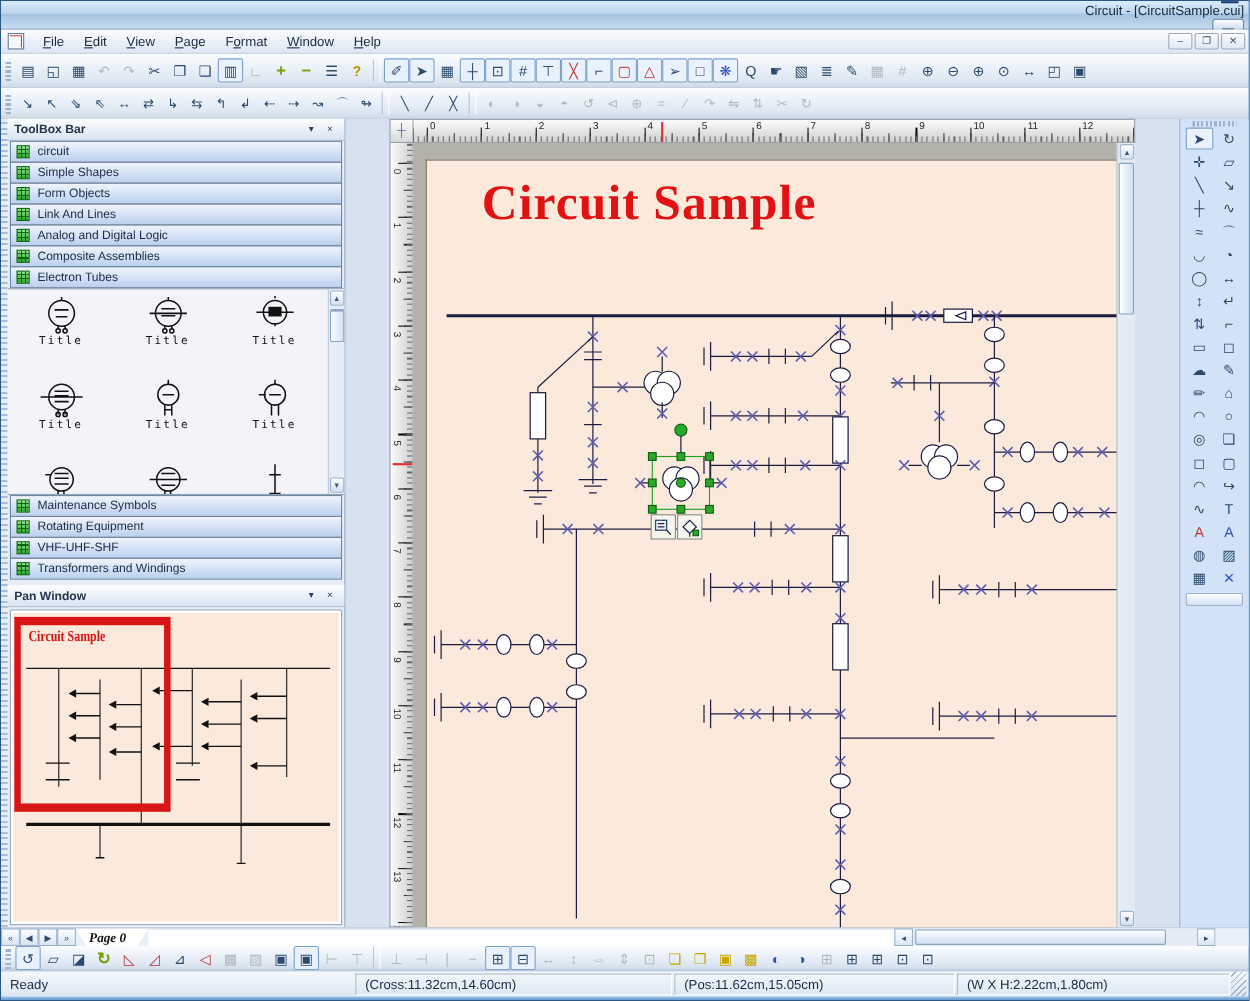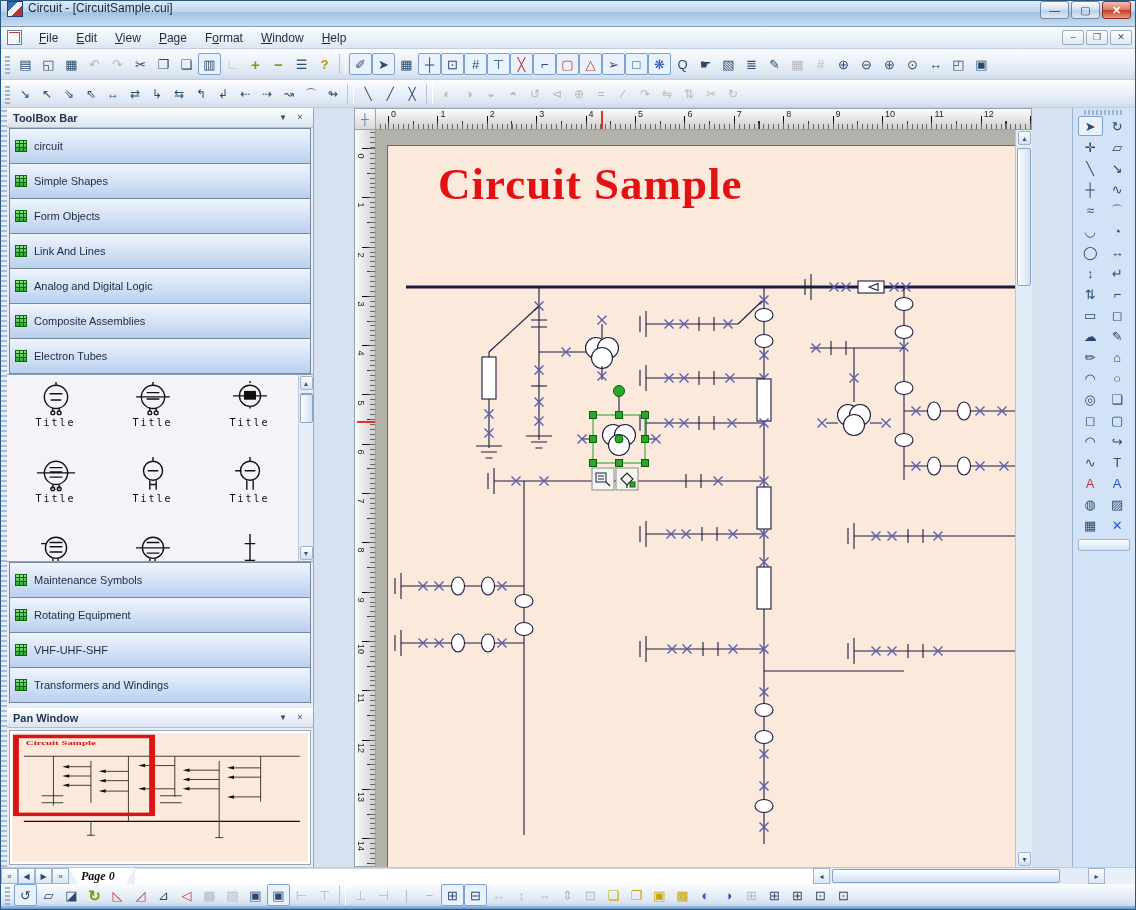--- a/index.html
+++ b/index.html
@@ -2,23 +2,23 @@
 <html><head>
 <meta charset="utf-8">
 <style>
   * { margin:0; padding:0; box-sizing:border-box; }
   html,body { width:1136px; height:910px; overflow:hidden; }
   body { font-family:"Liberation Sans",sans-serif; font-size:11px; background:#3a6ea5; }
   .window { width:1136px; height:910px; display:flex; flex-direction:column;
     border:1px solid #2a5784; background:#d6e2f0; }
 
   
-  .titlebar { height:26px; display:flex; align-items:flex-start; padding:0 4px;
+  .titlebar { height:26px; display:flex; align-items:flex-end; padding:0 4px;
     background:linear-gradient(#dcebfb 0%,#bcd4ec 45%,#a3c2e0 46%,#c8dcf0 100%);
-    border-bottom:1px solid #7e9cbd; }
+    border-bottom:1px solid #7e9cbd;flex-direction:column; }
   .appicon { width:16px; height:16px; margin:0 5px 0 2px; border:1px solid #23407a;
     background:linear-gradient(135deg,#3e6cb8 0 34%,#f4f6fa 34% 62%,#c23028 62%); }
   .titletext { font-size:12px; color:#15263c; flex:1; }
   .winbtn { width:29px; height:18px; margin-left:2px; border:1px solid #6f88a8; border-radius:3px;
     font-size:11px; line-height:16px; text-align:center; color:#2b3b52;
     background:linear-gradient(#fdfeff,#d3e0ef 48%,#bccfe4 52%,#dfeaf7); }
   .winbtn.close { background:linear-gradient(#f4beb0,#dd7a63 48%,#c53e26 52%,#e89a84); color:#fff; font-weight:bold; border-color:#8c3020; }
 
   
   .menubar { height:22px; display:flex; align-items:center; padding:0 3px;
@@ -55,21 +55,21 @@
 
   
   .lp { width:313px; display:flex; min-width:313px; border-right:1px solid #94a8c0; background:#e8eef7; }
   .lpgrip { width:6px; background:repeating-linear-gradient(0deg,#aabdd4 0 2px,transparent 2px 5px); }
   .lpcol { flex:1; display:flex; flex-direction:column; min-height:0; }
   .phead { height:20px; display:flex; align-items:center; padding:0 6px;
     background:linear-gradient(#fdfeff,#d9e4f1); border-bottom:1px solid #b0c0d4; }
   .phead .ptitle { font-size:11px; font-weight:bold; color:#24344c; flex:1; }
   .pbtn { width:14px; height:13px; margin-left:3px; font-size:9px; line-height:12px; text-align:center; color:#30405c; }
   .tbxlist { padding:1px 2px 0 2px; }
-  .tbx-item { height:36px; display:flex; align-items:center; padding:0 5px; margin-top:-1px;
+  .tbx-item { height:20px; display:flex; align-items:center; padding:0 5px; margin-top:-1px;
     border:1px solid #73889f; background:linear-gradient(#f0f5fd,#bad0ee); }
   .gico { width:12px; height:12px; margin-right:7px; border:1px solid #0c660c;
     background-image:repeating-linear-gradient(90deg,transparent 0 3px,#0a650a 3px 4px),
       repeating-linear-gradient(0deg,transparent 0 3px,#0a650a 3px 4px),
       linear-gradient(#93e493,#2aa82a); }
   .glabel { font-size:11px; color:#1c2a44; }
   .symwrap { height:188px; display:flex; border:1px solid #8ea2b8; border-width:1px 0; background:#f3f3f8; overflow:hidden; }
   .symgrid { flex:1; display:grid; grid-template-columns:repeat(3,1fr); grid-auto-rows:76px; padding-top:4px; }
   .symcell { text-align:center; }
   .symcell svg { display:block; margin:2px auto 0 auto; }
@@ -888,15 +888,22 @@
         <span class="tbi blu">◐</span>
         <span class="tbi blu">◑</span>
         <span class="tbi dis">⊞</span>
         <span class="tbi ">⊞</span>
         <span class="tbi ">⊞</span>
         <span class="tbi ">⊡</span>
         <span class="tbi ">⊡</span>
       </span>
   </div>
 
+  <div class="statusbar">
+    <span class="stready">Ready</span>
+    <span class="stseg s1">(Cross:11.32cm,14.60cm)</span>
+    <span class="stseg s2">(Pos:11.62cm,15.05cm)</span>
+    <span class="stseg s3">(W X H:2.22cm,1.80cm)</span>
+    <span class="stgrip"></span>
+  </div>
 
   <div class="winbottom"></div>
 </div>
 
 </body></html>

